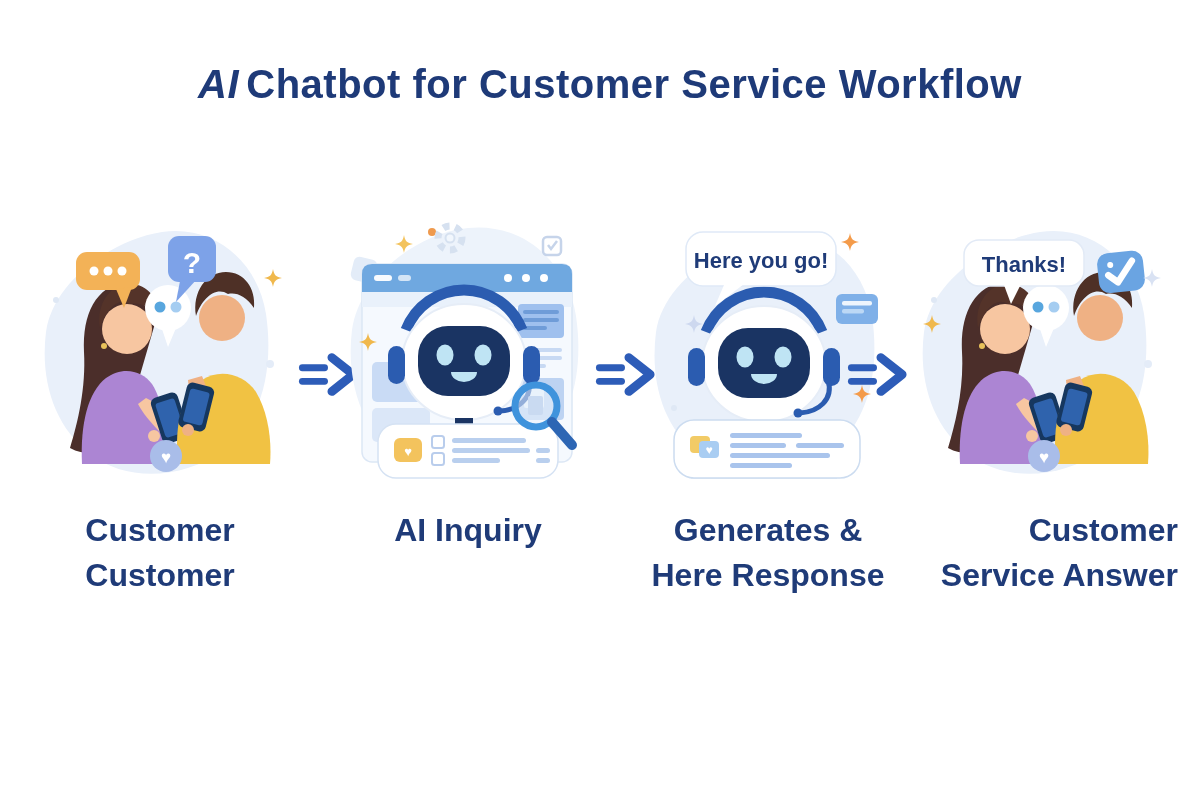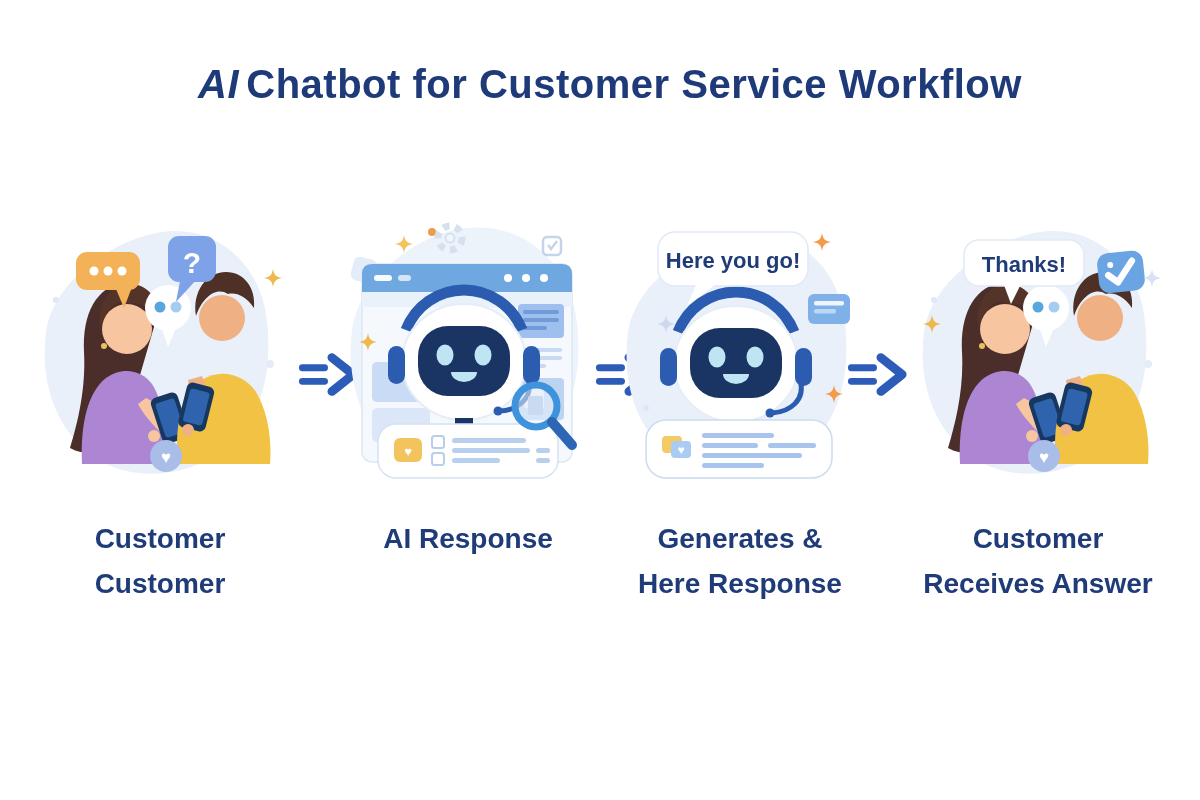--- a/index.html
+++ b/index.html
@@ -7,21 +7,21 @@
     position:relative;width:1200px;height:800px;background:#ffffff;overflow:hidden;
     font-family:"Liberation Sans",sans-serif;
   }
   .title{
     position:absolute;top:60px;left:8px;width:1200px;margin:2px;
     text-align:center;font-size:40px;font-weight:bold;color:#1e3a78;letter-spacing:.5px;
   }
   .title em{font-style:italic;margin-right:.18em;}
   .step{position:absolute;top:212px;text-align:center;}
   .step svg.scene{display:block;margin:0 auto;}
-  .step-label{margin-top:24px;font-size:28px;line-height:45px;font-weight:bold;color:#1f3b78;}
+  .step-label{margin-top:16px;font-size:32px;line-height:45px;font-weight:bold;color:#1f3b78;}
   .arrow{position:absolute;top:352px;}
   .defs{position:absolute;width:0;height:0;overflow:hidden;}
 </style>
 </head>
 <body>
 
 <svg class="defs" aria-hidden="true">
   <defs>
     <path id="star4" d="M 0,-9 C 1,-3 3,-1 9,0 C 3,1 1,3 0,9 C -1,3 -3,1 -9,0 C -3,-1 -1,-3 0,-9 Z"></path>
 
@@ -173,29 +173,29 @@
         <rect x="198" y="246" width="14" height="5" rx="2.5" fill="#b9cfee"></rect>
       </g>
       <g>
         <circle cx="198" cy="194" r="21" fill="#eaf3fc" fill-opacity="0.55" stroke="#3f93dc" stroke-width="7"></circle>
         <rect x="190" y="184" width="15" height="19" rx="2" fill="#c9daf1"></rect>
         <line x1="214" y1="210" x2="234" y2="233" stroke="#2d66b4" stroke-width="10" stroke-linecap="round"></line>
       </g>
       <use href="#star4" x="30" y="130" fill="#f0b84c"></use>
     </svg>
     <div class="step-label">
-      <div>AI Response</div>
+      <div>AI Inquiry</div>
     </div>
   </div>
 
   <svg class="arrow" style="left:594px;" width="62" height="46" viewBox="0 0 64 46">
     <use href="#dblarrow"></use>
   </svg>
 
-  <div class="step" style="left:608px;width:264px;">
+  <div class="step" style="left:636px;width:264px;">
     <svg class="scene" width="260" height="280" viewBox="0 0 260 280">
       <path fill="#e9f0fa" d="M 132,24 C 186,16 226,54 234,104 C 241,152 234,206 194,238 C 152,268 96,270 60,242 C 24,214 12,168 18,120 C 24,74 80,32 132,24 Z"></path>
       <use href="#star4" x="212" y="30" fill="#f49b4a"></use>
       <use href="#star4" x="224" y="182" fill="#f49b4a" transform=""></use>
       <use href="#star4" x="56" y="112" fill="#cdd8ef"></use>
       <circle cx="36" cy="196" r="3" fill="#dfe8f5"></circle>
       <g>
         <rect x="198" y="82" width="42" height="30" rx="6" fill="#7fb0e8"></rect>
         <rect x="204" y="89" width="30" height="4.5" rx="2" fill="#eef5fd"></rect>
         <rect x="204" y="97" width="22" height="4.5" rx="2" fill="#bcd8f5"></rect>
@@ -223,36 +223,36 @@
     <div class="step-label">
       <div>Generates &amp;</div>
       <div>Here Response</div>
     </div>
   </div>
 
   <svg class="arrow" style="left:846px;" width="62" height="46" viewBox="0 0 64 46">
     <use href="#dblarrow"></use>
   </svg>
 
-  <div class="step" style="left:898px;width:280px;">
+  <div class="step" style="left:898px;width:280px;text-align:right;">
     <svg class="scene" width="260" height="280" viewBox="0 0 260 280">
       <use href="#couple"></use>
       <g>
         <rect x="56" y="28" width="120" height="46" rx="15" fill="#ffffff" stroke="#e2eaf6" stroke-width="1.5"></rect>
         <path d="M 96,73 L 103,92 L 113,72 Z" fill="#ffffff"></path>
         <text x="116" y="60" text-anchor="middle" font-size="22" font-weight="bold" fill="#1f3b78">Thanks!</text>
       </g>
       <g transform="rotate(-6 212 60)">
         <rect x="190" y="40" width="46" height="40" rx="11" fill="#6aa4e2"></rect>
         <circle cx="203" cy="52" r="3" fill="#ffffff"></circle>
         <path d="M 200,62 L 209,70 L 225,50" fill="none" stroke="#ffffff" stroke-width="6.5" stroke-linecap="round" stroke-linejoin="round"></path>
       </g>
       <use href="#star4" x="24" y="112" fill="#f0b84c"></use>
       <use href="#star4" x="244" y="66" fill="#d9e2f3"></use>
       <text x="136" y="251" text-anchor="middle" font-size="17" fill="#ffffff">♥</text>
     </svg>
     <div class="step-label">
       <div>Customer</div>
-      <div>Receives Answer</div>
+      <div>Service Answer</div>
     </div>
   </div>
 
 </div>
 
 </body></html>

